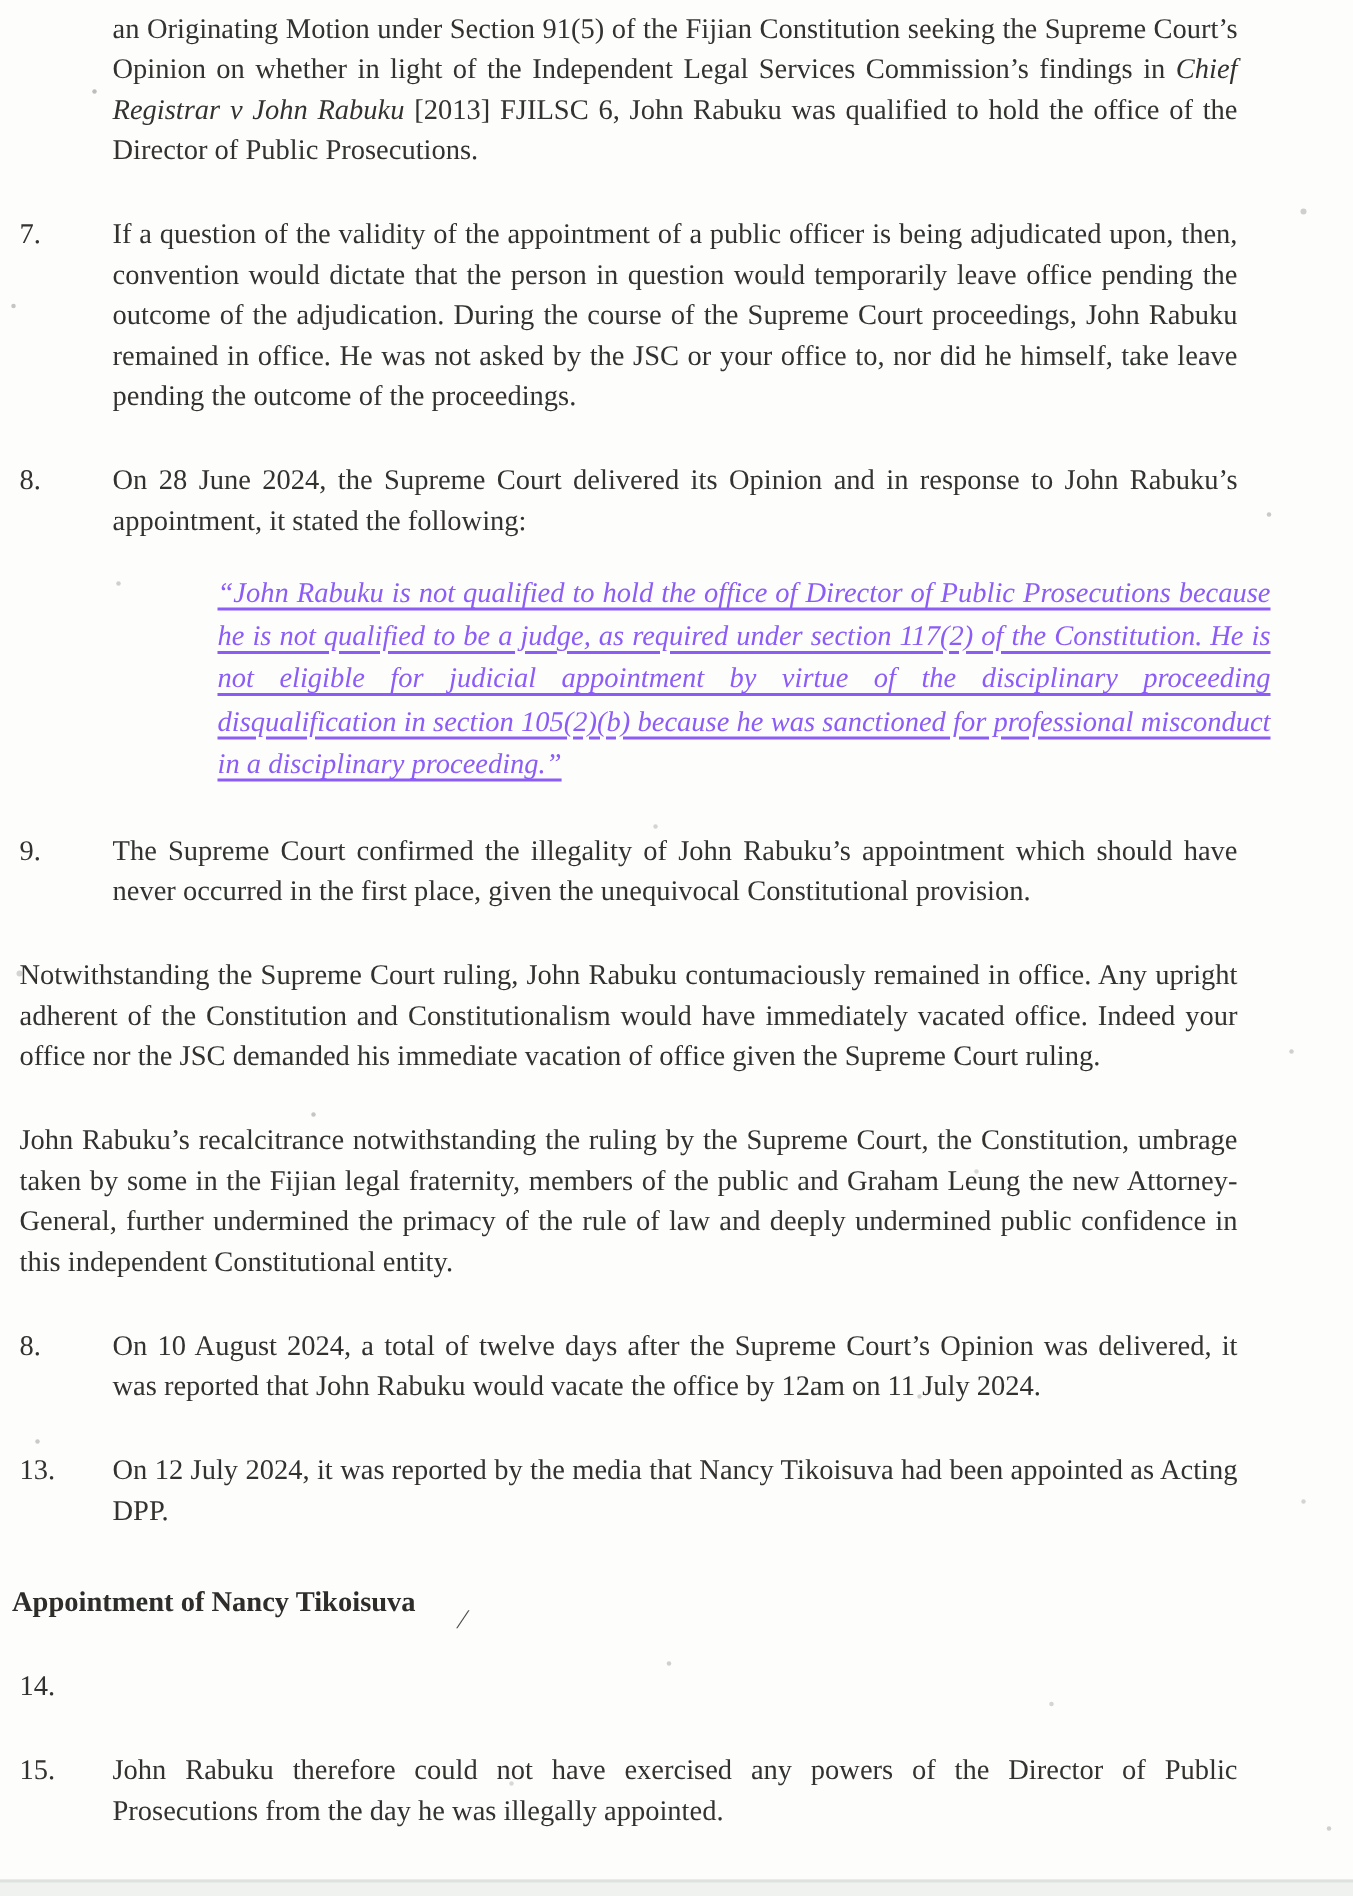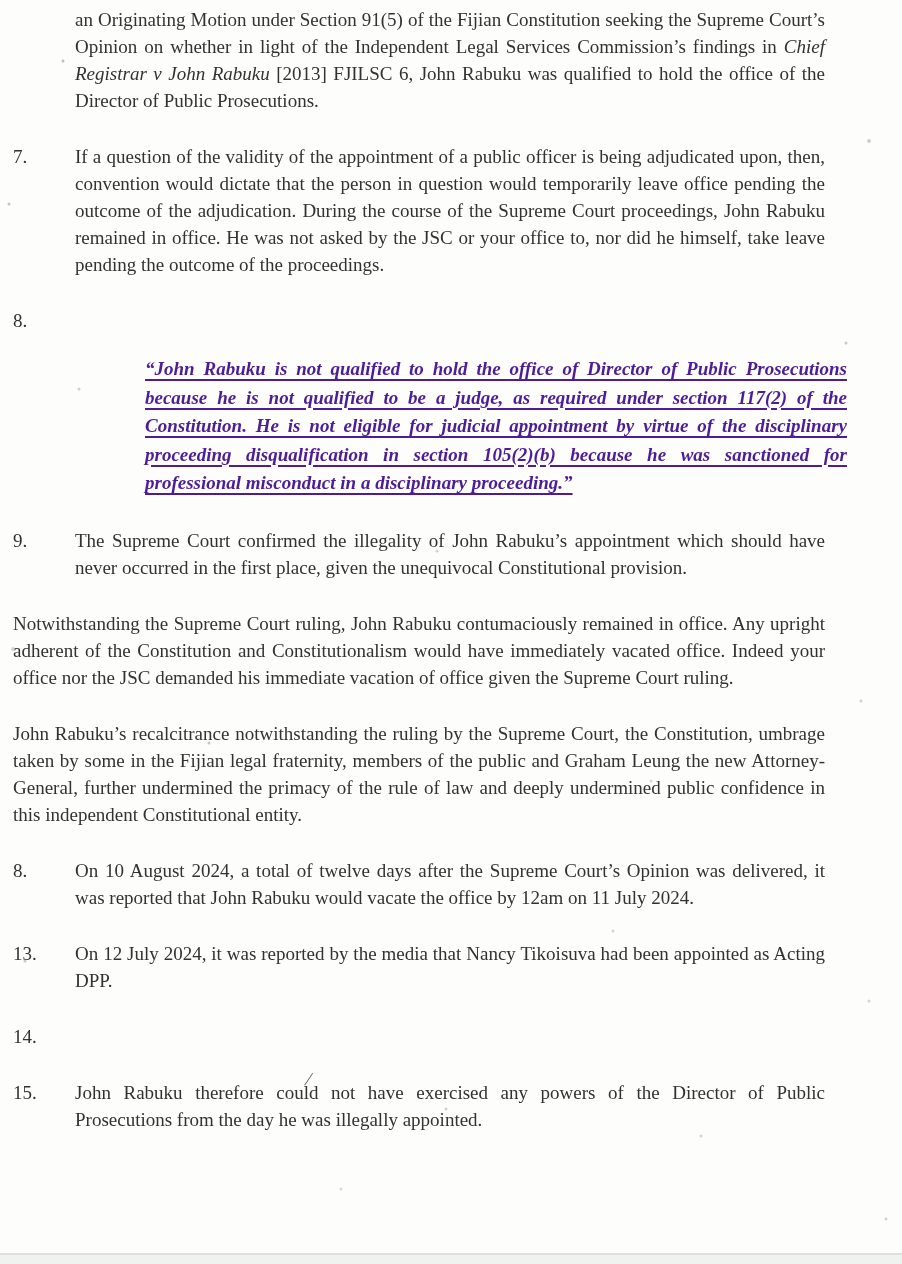--- a/index.html
+++ b/index.html
@@ -34,28 +34,28 @@
     width: 62px;
     flex-shrink: 0;
   }
   .item .txt {
     flex: 1;
     margin: 0;
     text-align: justify;
   }
   .quote {
     margin: 21px 55px 0 145px;
-    font-weight: bold;
+    font-weight: normal;
     font-style: italic;
     text-decoration: underline;
     text-underline-offset: 4px;
     text-decoration-thickness: 1.5px;
     text-align: justify;
     line-height: 28.5px;
-    color: #4c1d95;
+    color: #8b5cf6;
   }
   .heading {
     margin: 34px 0 0 0;
     padding-left: 8px;
     font-size: 19px;
     font-weight: bold;
     color: #2e2d2a;
   }
   .stray-mark {
     position: absolute;
@@ -108,20 +108,21 @@
 
   <p class="intro"><span>an Originating Motion under Section 91(5) of the Fijian Constitution seeking the Supreme Court’s Opinion on whether in light of the Independent Legal Services Commission’s findings in </span><i>Chief Registrar v John Rabuku</i><span> [2013] FJILSC 6, John Rabuku was qualified to hold the office of the Director of Public Prosecutions.</span></p>
 
   <div class="item">
     <span class="num">7.</span>
     <p class="txt">If a question of the validity of the appointment of a public officer is being adjudicated upon, then, convention would dictate that the person in question would temporarily leave office pending the outcome of the adjudication. During the course of the Supreme Court proceedings, John Rabuku remained in office. He was not asked by the JSC or your office to, nor did he himself, take leave pending the outcome of the proceedings.</p>
   </div>
 
   <div class="item">
     <span class="num">8.</span>
+    <p class="txt">On 28 June 2024, the Supreme Court delivered its Opinion and in response to John Rabuku’s appointment, it stated the following:</p>
   </div>
 
   <blockquote class="quote">“John Rabuku is not qualified to hold the office of Director of Public Prosecutions because he is not qualified to be a judge, as required under section 117(2) of the Constitution. He is not eligible for judicial appointment by virtue of the disciplinary proceeding disqualification in section 105(2)(b) because he was sanctioned for professional misconduct in a disciplinary proceeding.”</blockquote>
 
   <div class="item">
     <span class="num">9.</span>
     <p class="txt">The Supreme Court confirmed the illegality of John Rabuku’s appointment which should have never occurred in the first place, given the unequivocal Constitutional provision.</p>
   </div>
 
   <div class="item">
@@ -135,20 +136,21 @@
   <div class="item">
     <span class="num">8.</span>
     <p class="txt">On 10 August 2024, a total of twelve days after the Supreme Court’s Opinion was delivered, it was reported that John Rabuku would vacate the office by 12am on 11 July 2024.</p>
   </div>
 
   <div class="item">
     <span class="num">13.</span>
     <p class="txt">On 12 July 2024, it was reported by the media that Nancy Tikoisuva had been appointed as Acting DPP.</p>
   </div>
 
+  <h3 class="heading">Appointment of Nancy Tikoisuva</h3>
 
   <span class="stray-mark">/</span>
 
   <div class="item">
     <span class="num">14.</span>
   </div>
 
   <div class="item">
     <span class="num">15.</span>
     <p class="txt">John Rabuku therefore could not have exercised any powers of the Director of Public Prosecutions from the day he was illegally appointed.</p>

